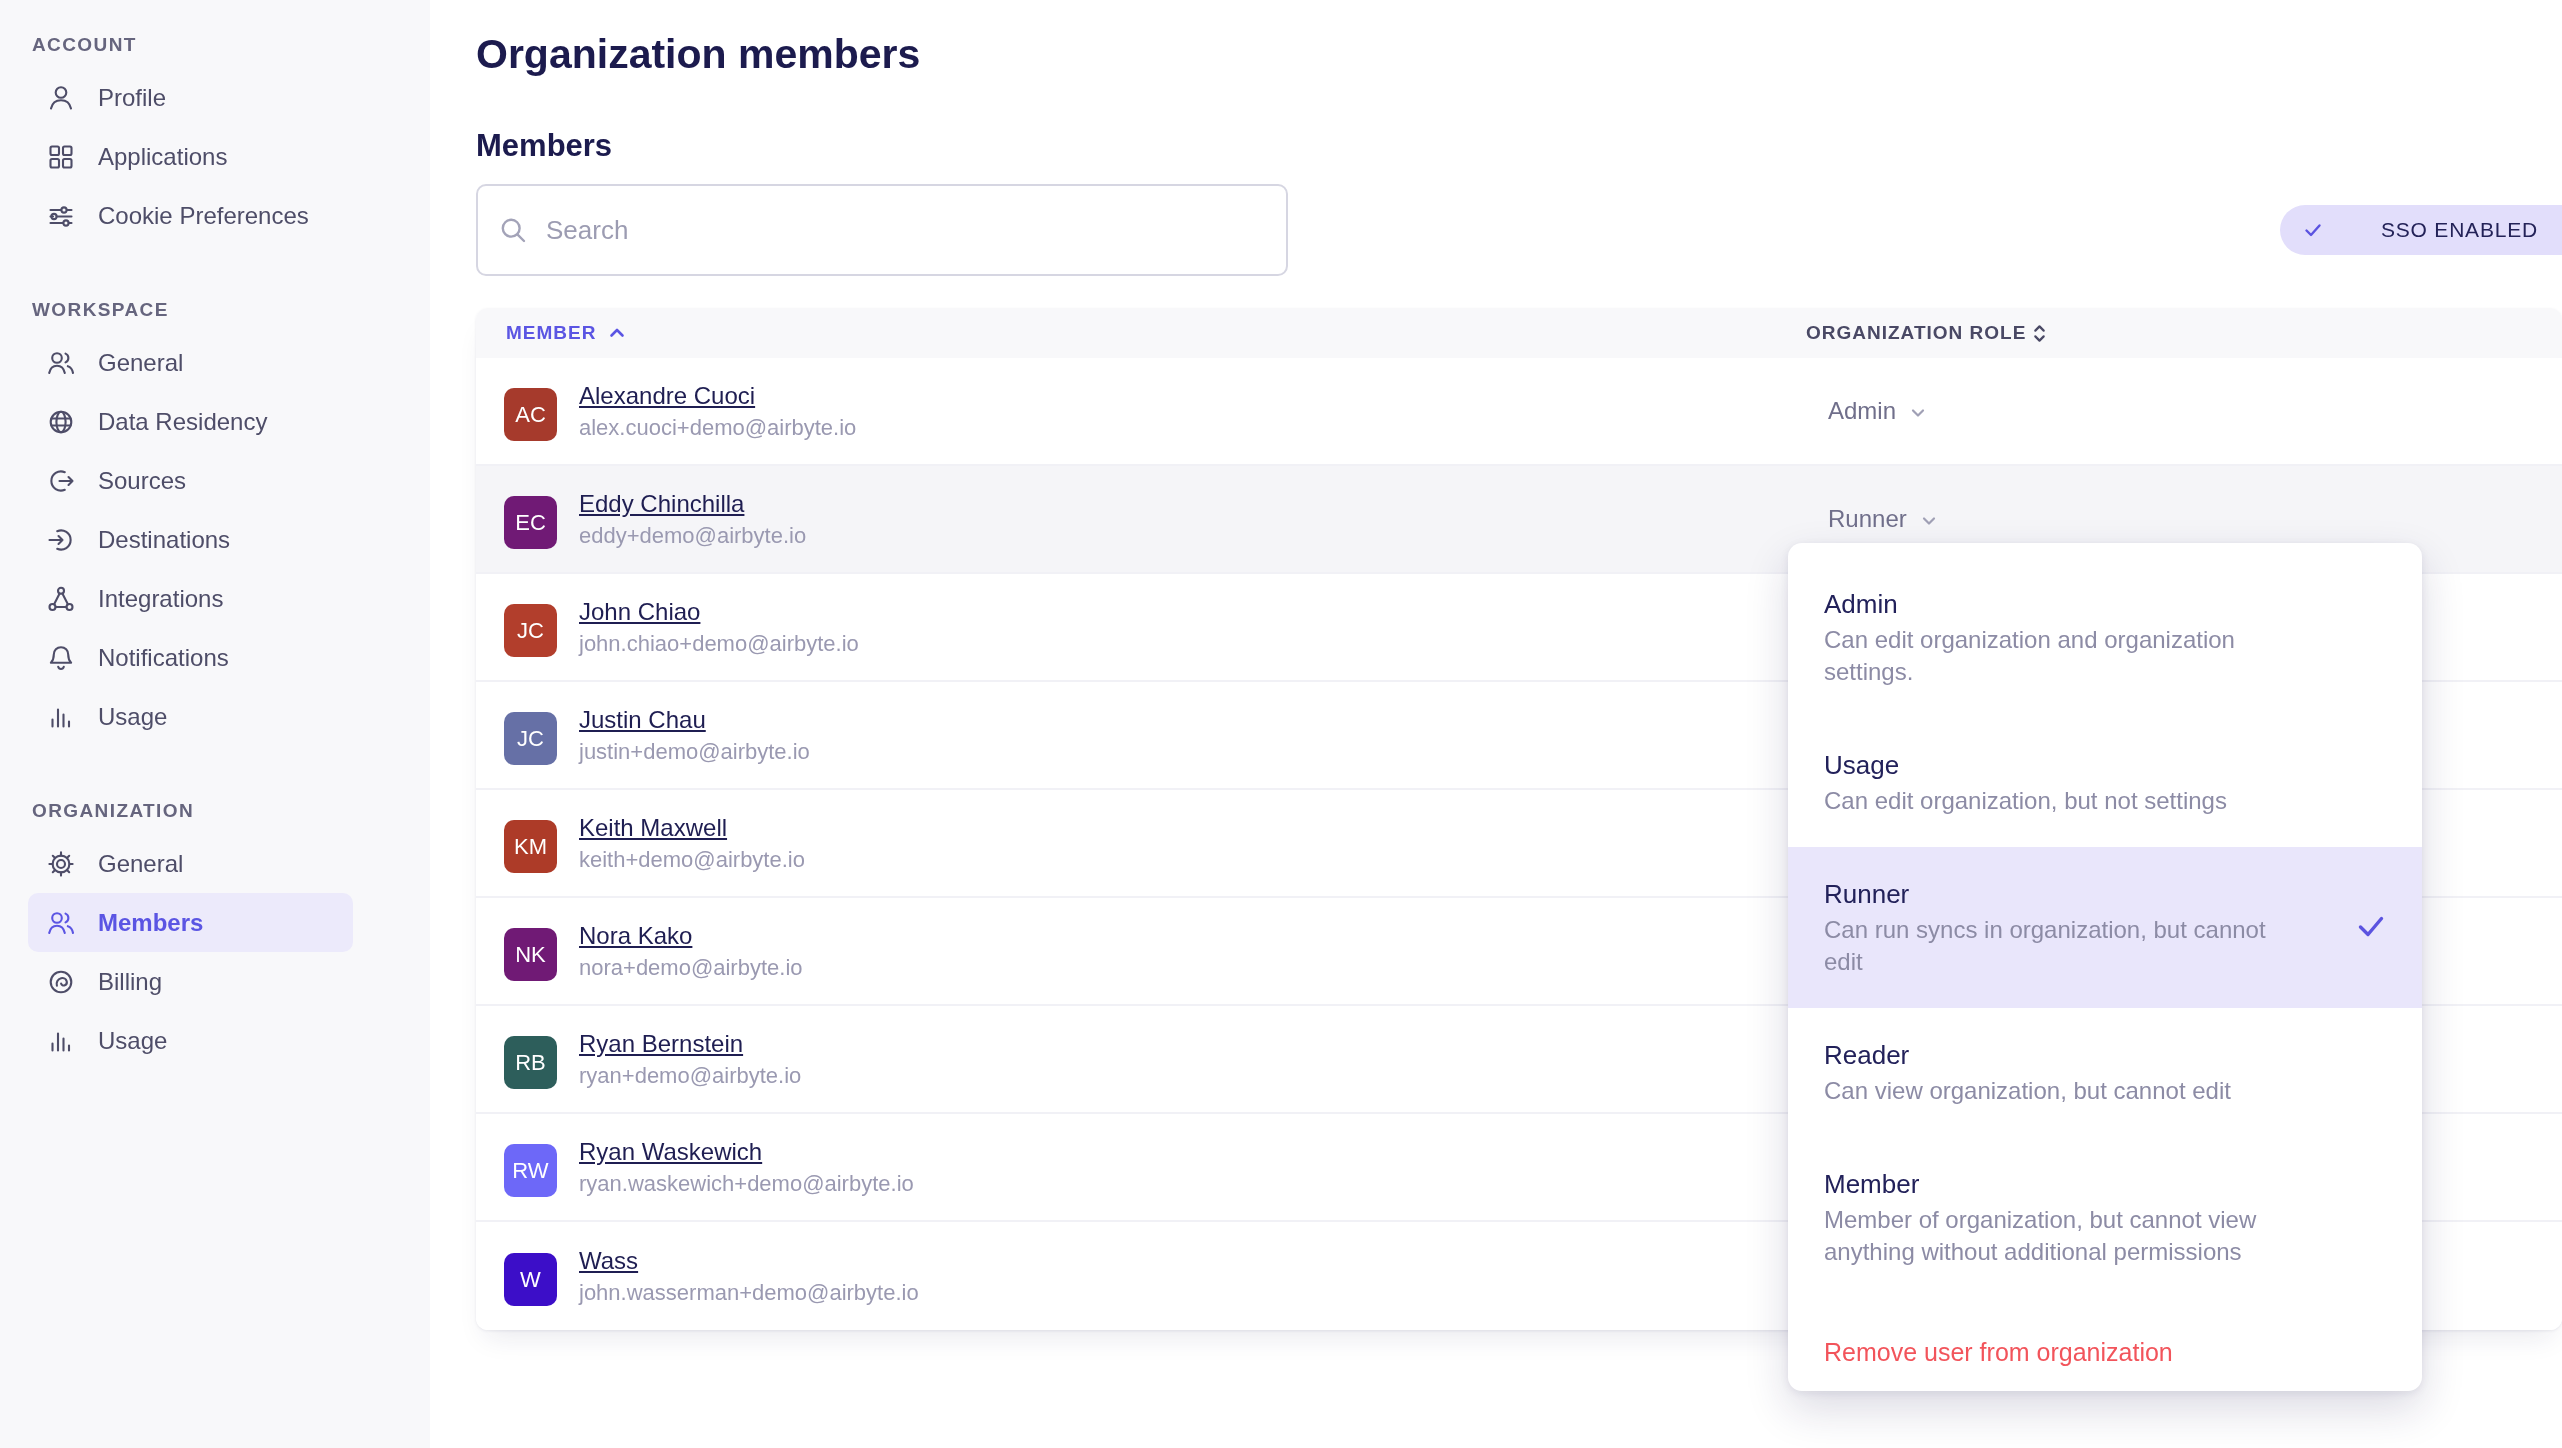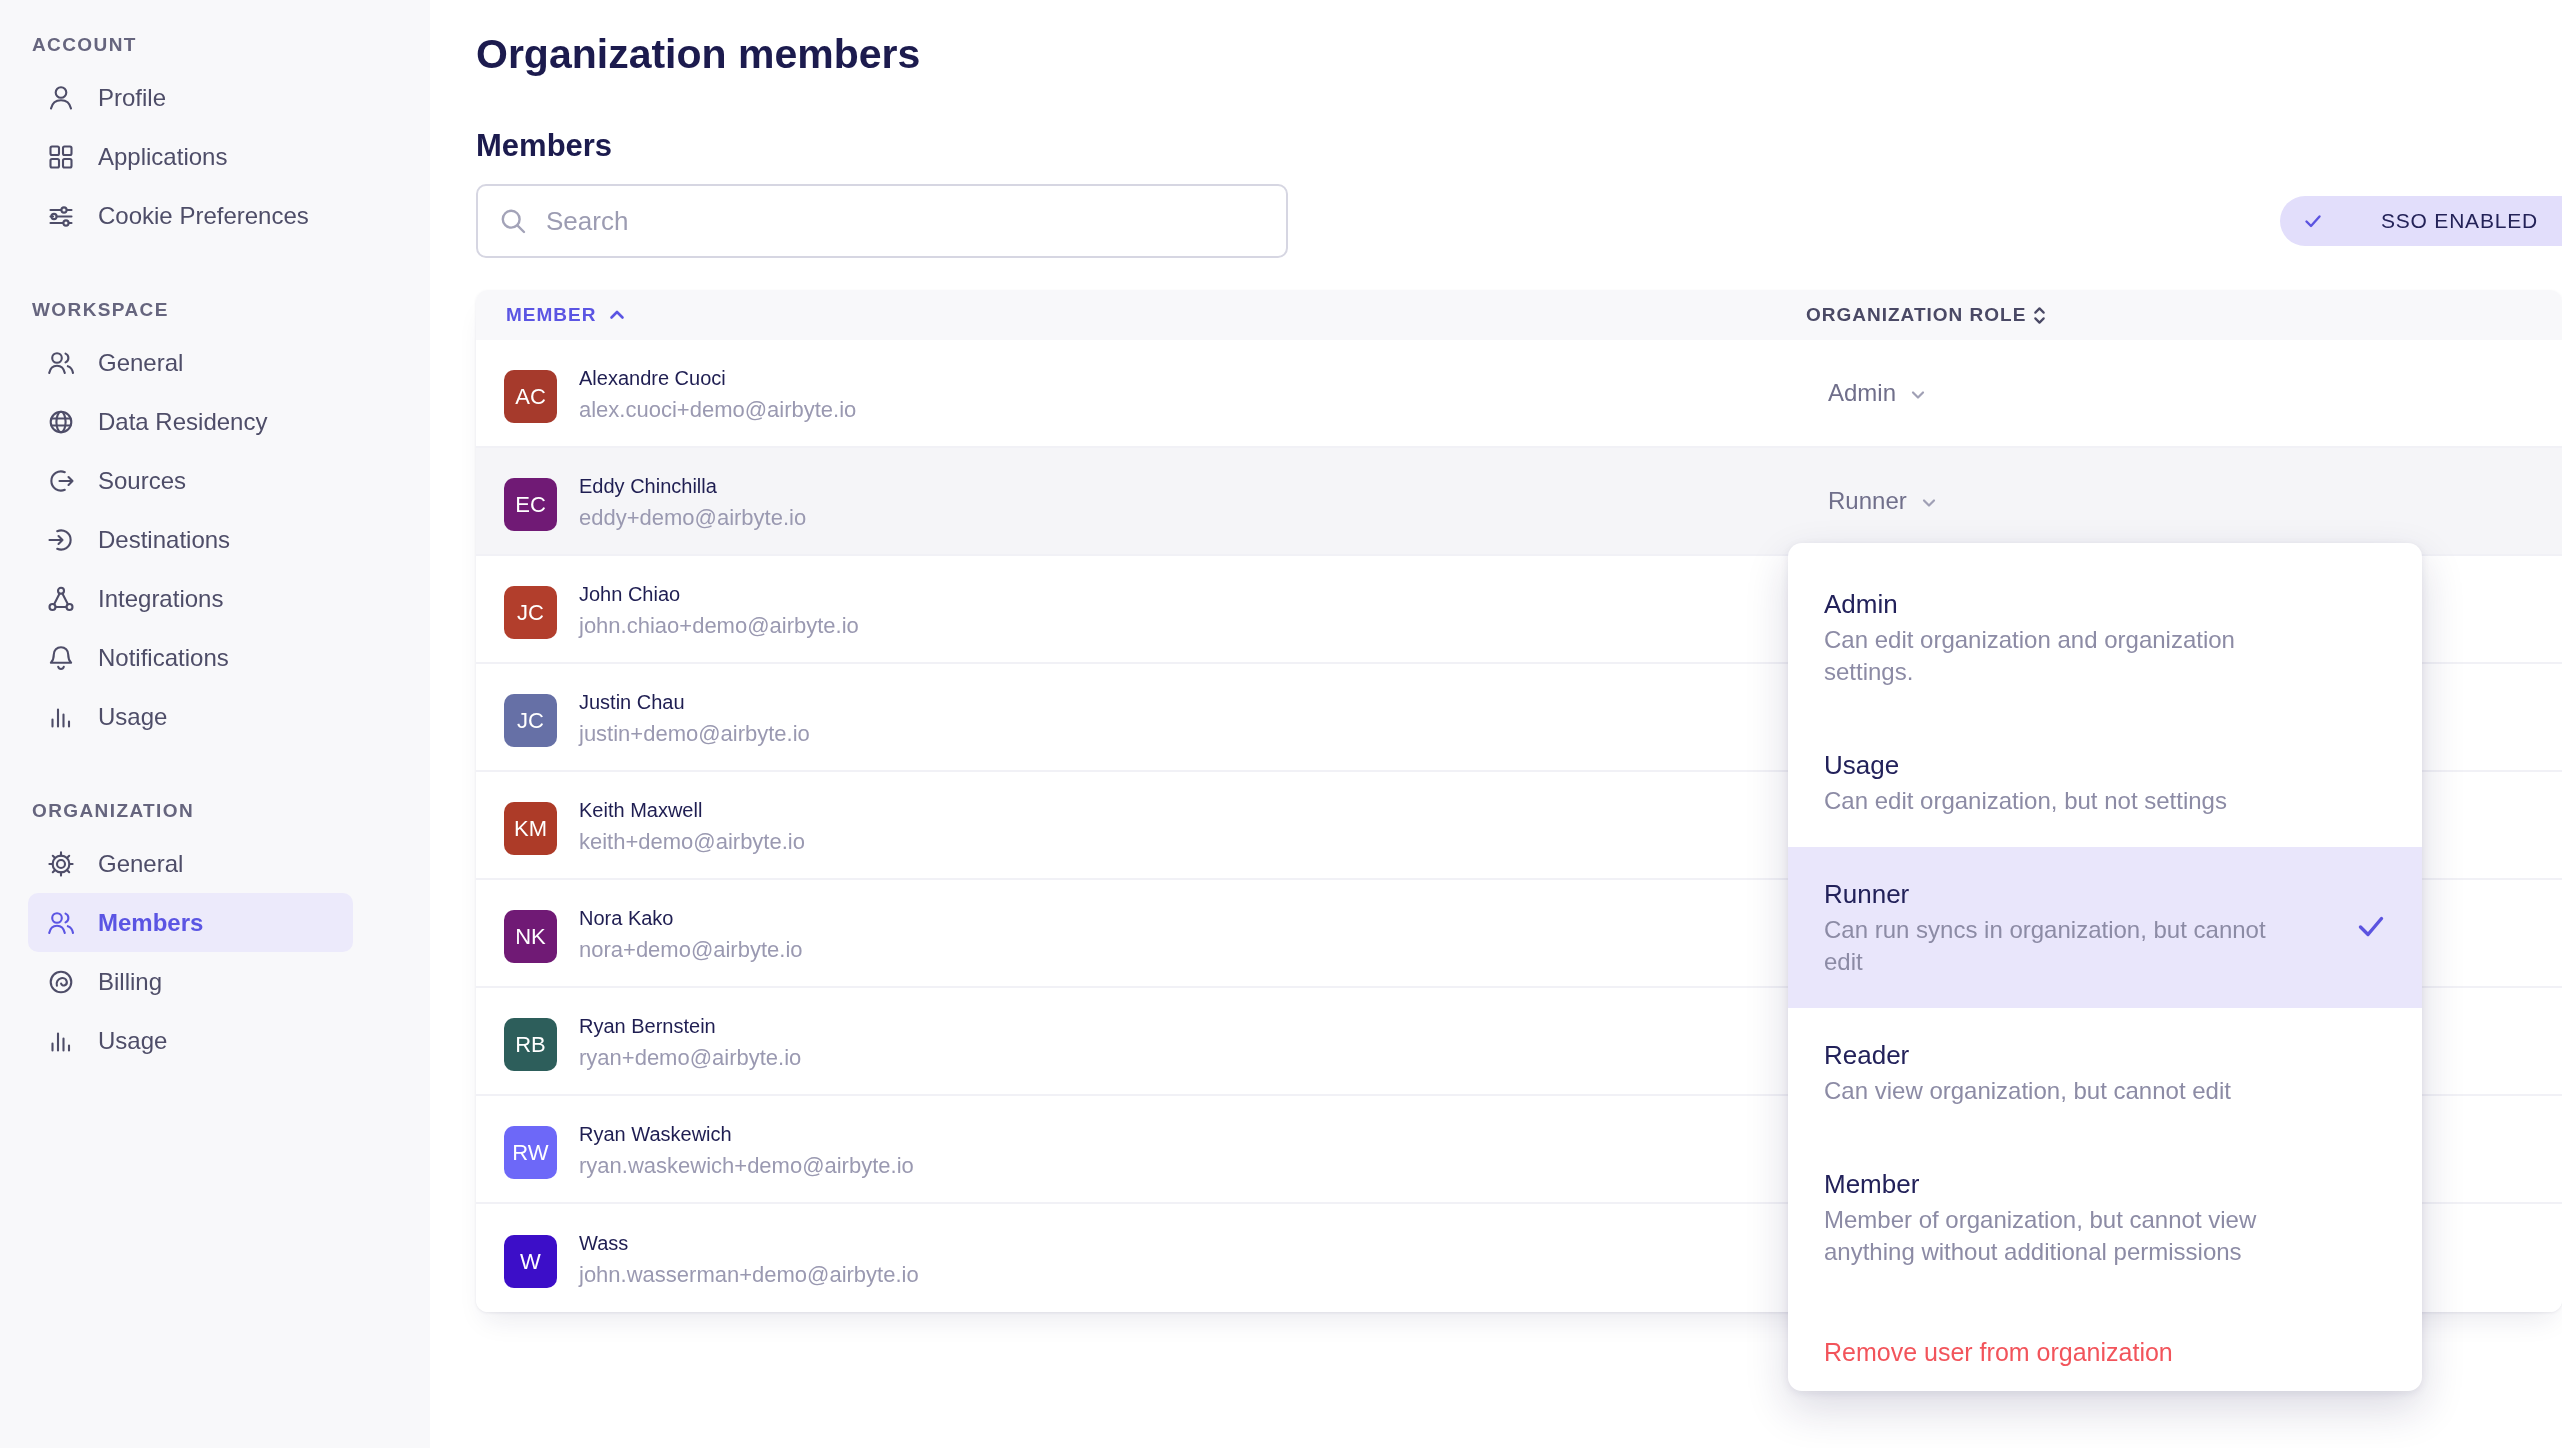--- a/index.html
+++ b/index.html
@@ -30,21 +30,21 @@
   .nav-item .icon svg { width: 30px; height: 30px; }
   .nav-item.active { background: #eceafb; color: #5b55e3; font-weight: 700; }
 
   
   .content { position: absolute; left: 430px; top: 0; right: 0; bottom: 0; padding-left: 46px; background: #fff; }
   h1.page-title { font-size: 41px; line-height: 52px; font-weight: 700; color: #1c1b4e; margin: 28px 0 0 0; }
   h2.members-heading { font-size: 31px; line-height: 36px; font-weight: 700; color: #1c1b4e; margin: 48px 0 0 0; }
 
   .controls { display: flex; align-items: center; margin-top: 20px; }
   .search-box {
-    width: 812px; height: 74px; background: #fff;
+    width: 812px; height: 92px; background: #fff;
     border: 2px solid #d6d6e2; border-radius: 10px;
     display: flex; align-items: center; padding: 0 20px; gap: 16px;
   }
   .search-box svg { flex: 0 0 30px; }
   .search-box input {
     border: none; outline: none; flex: 1; font-size: 26px;
     font-family: inherit; color: #44435e; background: transparent;
   }
   .search-box input::placeholder { color: #9c9cb2; }
 
@@ -71,21 +71,21 @@
   .member-row { display: flex; align-items: center; height: 108px; border-bottom: 2px solid #f1f1f6; background: #fff; }
   .member-row:last-child { border-bottom: none; }
   .member-row.highlighted { background: #f5f5f8; }
   .member-cell { flex: 1; display: flex; align-items: flex-end; }
   .avatar {
     width: 53px; height: 53px; border-radius: 10px; margin-left: 28px;
     display: flex; align-items: center; justify-content: center;
     color: #fff; font-size: 22px; font-weight: 400;
   }
   .who { margin-left: 22px; }
-  .member-name { font-size: 20px; line-height: 30px; color: #1f1e52; font-weight: 500; }
+  .member-name { font-size: 24px; line-height: 30px; color: #1f1e52; font-weight: 500; text-decoration: underline; }
   .member-email { font-size: 22px; line-height: 26px; color: #9a99b1; margin-top: 4px; }
   .role-cell { width: 756px; }
   .role-select { display: inline-flex; align-items: center; gap: 12px; padding-left: 22px; font-size: 24px; color: #706f8b; cursor: pointer; }
   .role-select svg { margin-top: 3px; }
 
   
   .role-dropdown {
     position: absolute; left: 1788px; top: 543px; width: 634px;
     background: #fff; border-radius: 14px; padding: 14px 0 16px 0; z-index: 10;
     box-shadow: 0 2px 8px rgba(28,27,78,.08), 0 18px 44px rgba(28,27,78,.16);

